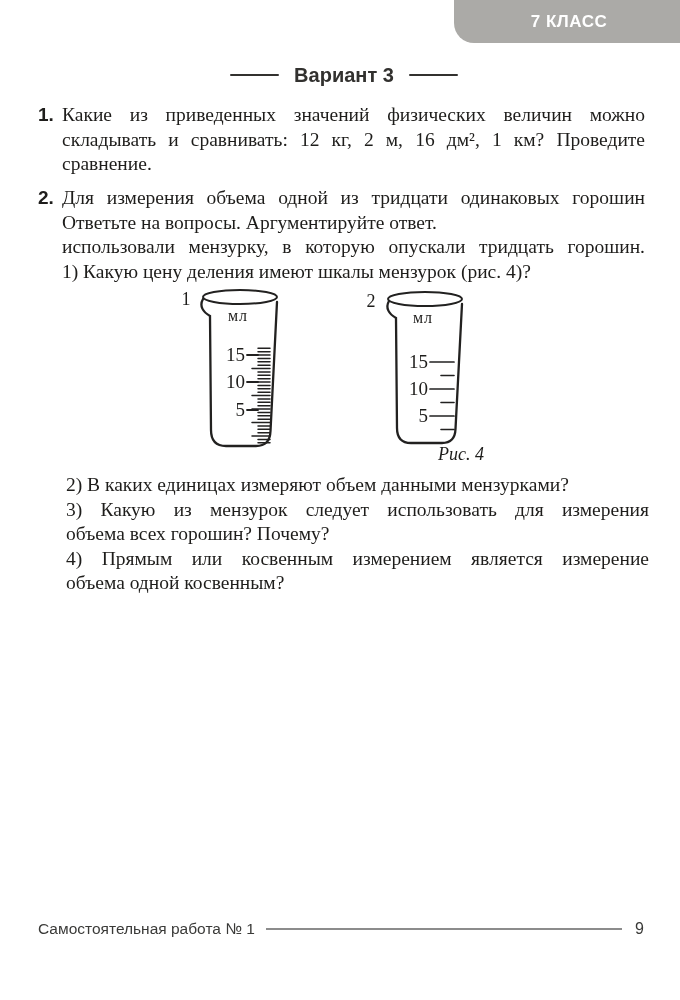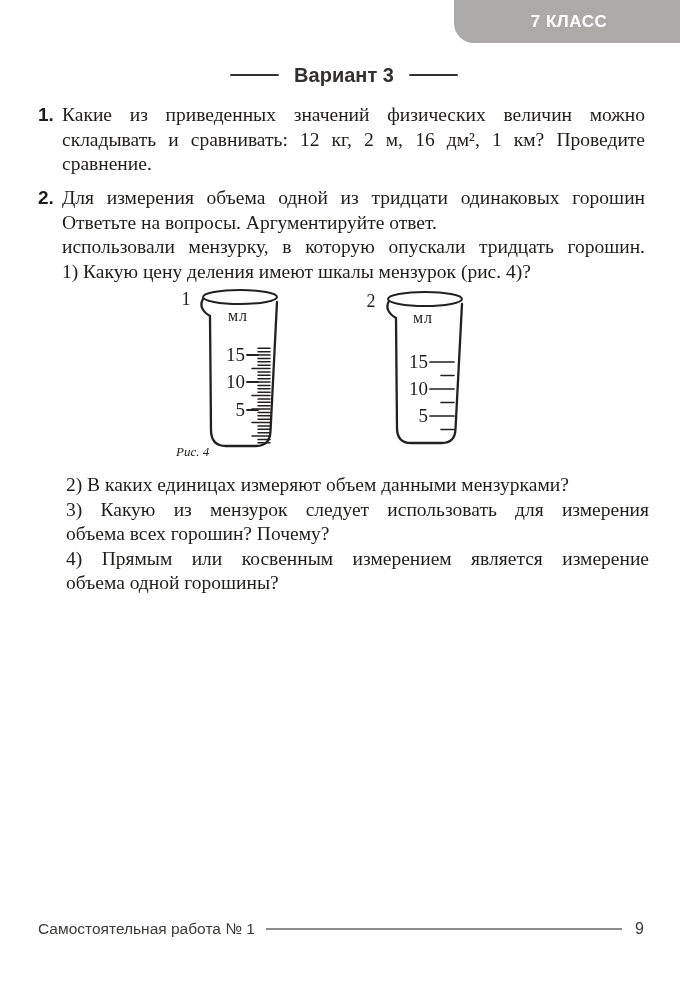--- a/index.html
+++ b/index.html
@@ -27,22 +27,22 @@
     font-weight:bold;font-size:19px;line-height:24.6px;color:var(--ink);}
   .task-body{width:583px;font-size:19.5px;line-height:24.6px;color:var(--ink);}
   .line{height:24.6px;white-space:nowrap;}
   .line.just{white-space:normal;text-align:justify;text-align-last:justify;overflow:hidden;}
 
   .subq{position:absolute;left:66px;top:473px;width:583px;
     font-size:19.5px;line-height:24.6px;color:var(--ink);}
 
   .figure-svg{position:absolute;left:170px;top:278px;width:320px;height:182px;}
   .figure-svg text{font-family:"Liberation Serif",serif;fill:var(--ink);}
-  .fig-caption{position:absolute;left:176px;top:444px;width:320px;text-align:left;
-    font-style:italic;font-size:13px;color:var(--ink);}
+  .fig-caption{position:absolute;left:164px;top:444px;width:320px;text-align:right;
+    font-style:italic;font-size:18px;color:var(--ink);}
 
   .footer{position:absolute;left:38px;right:36px;top:917px;height:24px;
     display:flex;align-items:center;}
   .footer-label{font-family:"Liberation Sans",sans-serif;font-size:15.5px;color:var(--footer-text);}
   .footer-line{flex:1;height:2px;background:var(--footer-line);margin:0 13px 0 11px;}
   .footer-page{font-family:"Liberation Sans",sans-serif;font-size:16px;color:var(--footer-text);}
 </style>
 </head>
 <body>
 
@@ -142,21 +142,21 @@
     <text x="428" y="422" font-size="19" text-anchor="end">5</text>
   </svg>
 
   <div class="fig-caption">Рис. 4</div>
 
   <div class="subq">
     <div class="line">2) В каких единицах измеряют объем данными мензурками?</div>
     <div class="line just">3) Какую из мензурок следует использовать для измерения</div>
     <div class="line">объема всех горошин? Почему?</div>
     <div class="line just">4) Прямым или косвенным измерением является измерение</div>
-    <div class="line">объема одной горошины?</div>
+    <div class="line">объема одной косвенным?</div>
   </div>
 
   <div class="footer">
     <span class="footer-label">Самостоятельная работа № 1</span>
     <span class="footer-line"></span>
     <span class="footer-page">9</span>
   </div>
 
 </div>
 

